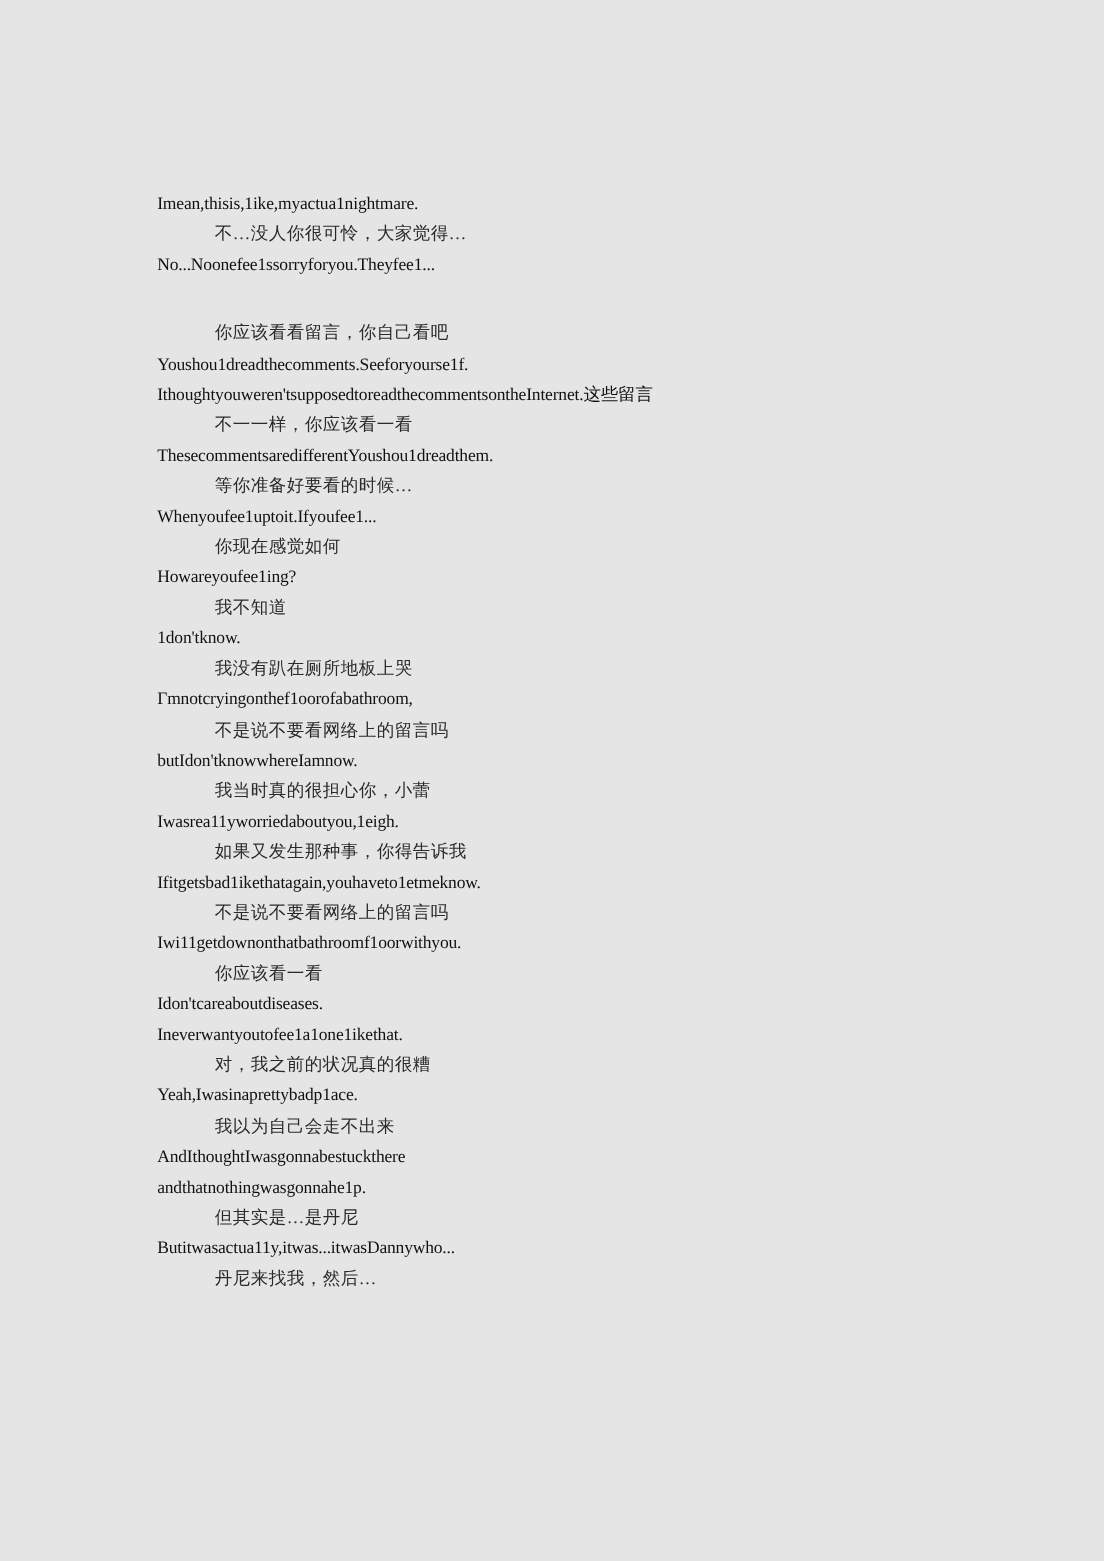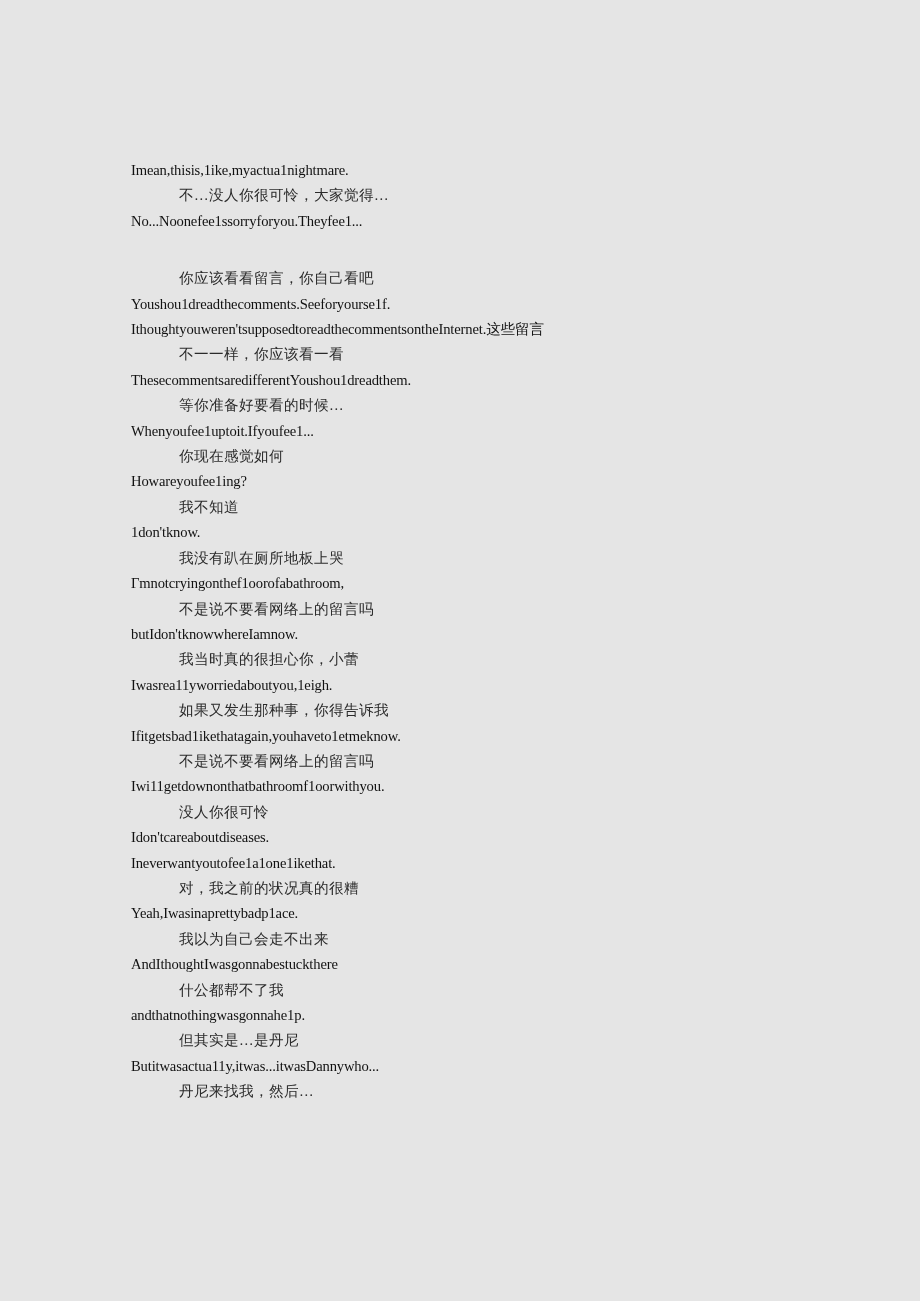--- a/index.html
+++ b/index.html
@@ -89,26 +89,25 @@
       <div class="line cjk">我没有趴在厕所地板上哭</div>
       <div class="line latin">Γmnotcryingonthef1oorofabathroom,</div>
       <div class="line cjk">不是说不要看网络上的留言吗</div>
       <div class="line latin">butIdon'tknowwhereIamnow.</div>
       <div class="line cjk">我当时真的很担心你，小蕾</div>
       <div class="line latin">Iwasrea11yworriedaboutyou,1eigh.</div>
       <div class="line cjk">如果又发生那种事，你得告诉我</div>
       <div class="line latin">Ifitgetsbad1ikethatagain,youhaveto1etmeknow.</div>
       <div class="line cjk">不是说不要看网络上的留言吗</div>
       <div class="line latin">Iwi11getdownonthatbathroomf1oorwithyou.</div>
-      <div class="line cjk">没人你很可怜</div>
+      <div class="line cjk">你应该看一看</div>
       <div class="line latin">Idon'tcareaboutdiseases.</div>
       <div class="line latin">Ineverwantyoutofee1a1one1ikethat.</div>
       <div class="line cjk">对，我之前的状况真的很糟</div>
       <div class="line latin">Yeah,Iwasinaprettybadp1ace.</div>
       <div class="line cjk">我以为自己会走不出来</div>
       <div class="line latin">AndIthoughtIwasgonnabestuckthere</div>
-      <div class="line cjk">什公都帮不了我</div>
       <div class="line latin">andthatnothingwasgonnahe1p.</div>
       <div class="line cjk">但其实是…是丹尼</div>
       <div class="line latin">Butitwasactua11y,itwas...itwasDannywho...</div>
       <div class="line cjk">丹尼来找我，然后…</div>
     </div>
 </div>
 
 </body></html>

